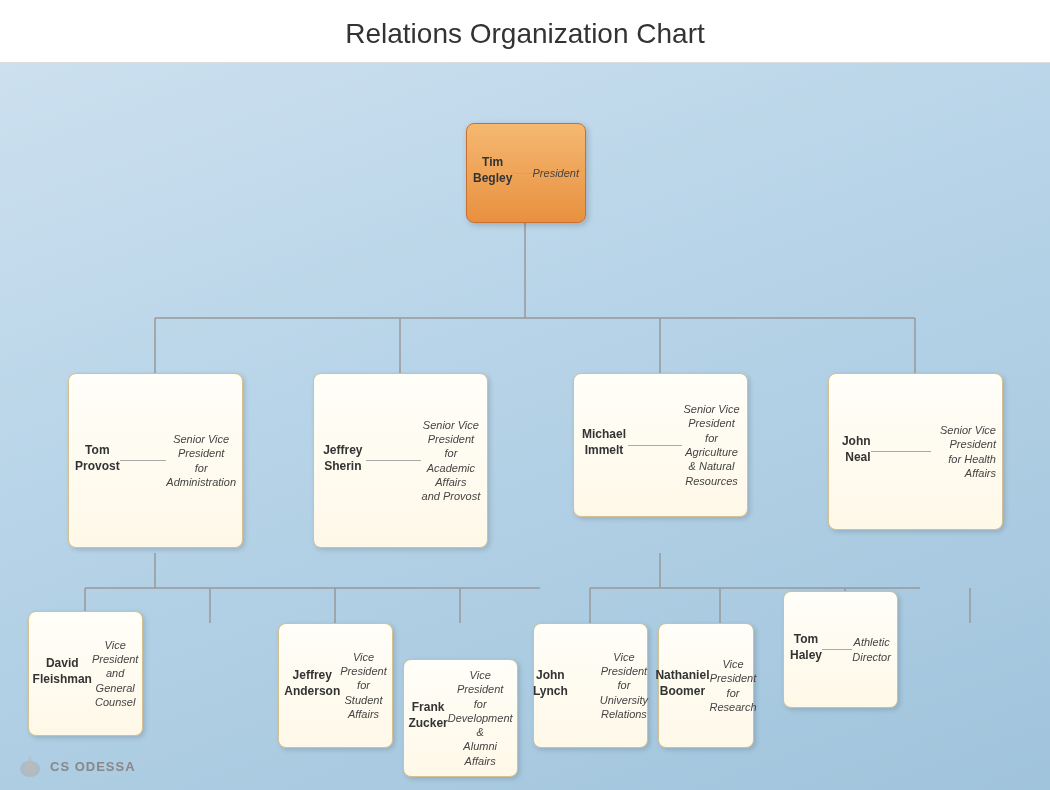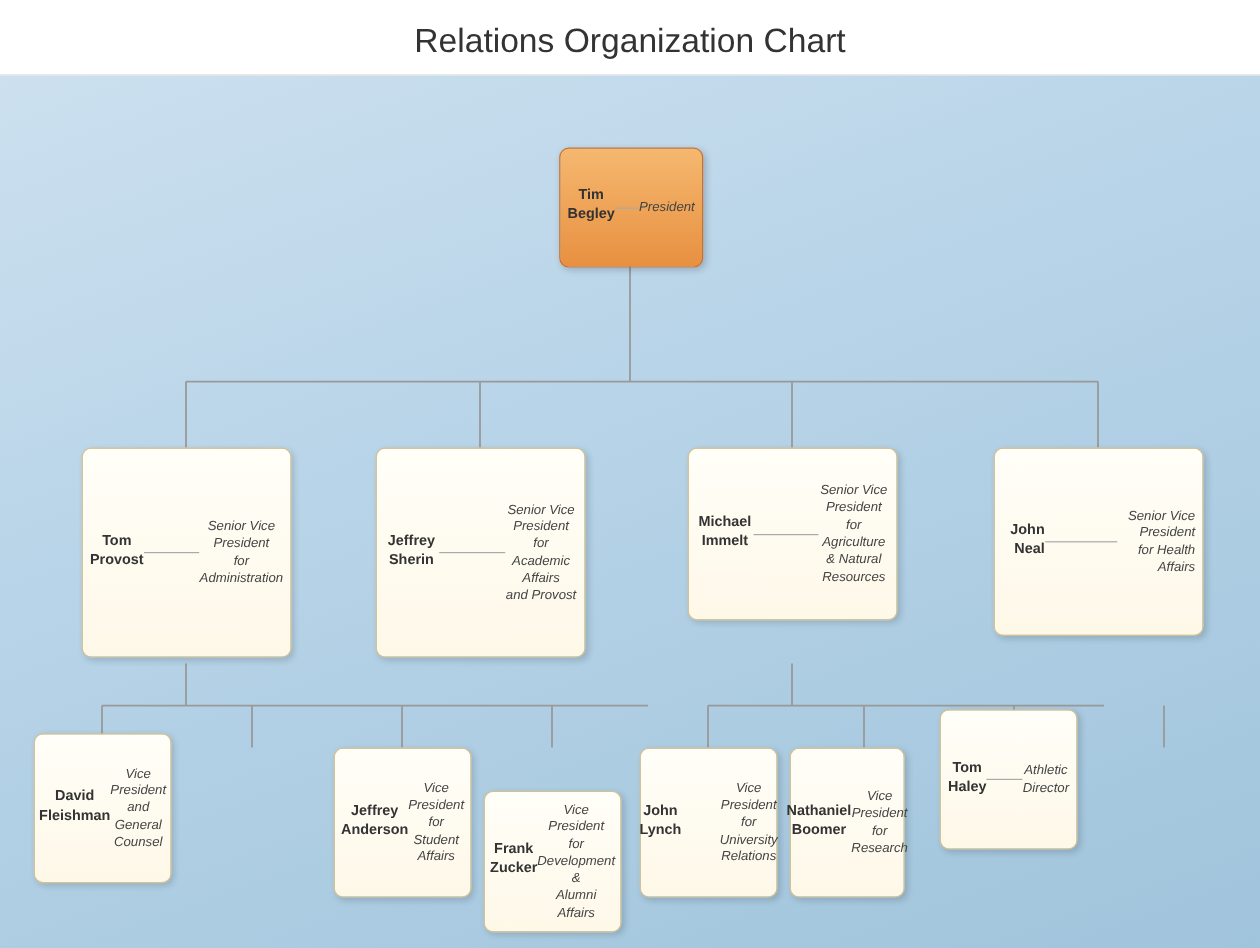--- a/index.html
+++ b/index.html
@@ -214,14 +214,21 @@
     <hr class="node-divider">
     <span class="node-title">Vice President<br>for Research</span>
   </div>
 
   <div class="node node-level3" style="left: 783px; top: 528px; width: 115px; height: 117px;">
     <span class="node-name">Tom Haley</span>
     <hr class="node-divider">
     <span class="node-title">Athletic Director</span>
   </div>
 
+  <div class="watermark">
+    <svg class="watermark-logo" viewBox="0 0 30 30" xmlns="http://www.w3.org/2000/svg">
+      <ellipse cx="15" cy="18" rx="10" ry="8" fill="#aaa" opacity="0.5"></ellipse>
+      <polygon points="15,4 8,22 22,22" fill="#bbb" opacity="0.6"></polygon>
+    </svg>
+    <span class="watermark-text">CS ODESSA</span>
+  </div>
 
 </div>
 
 </body></html>

